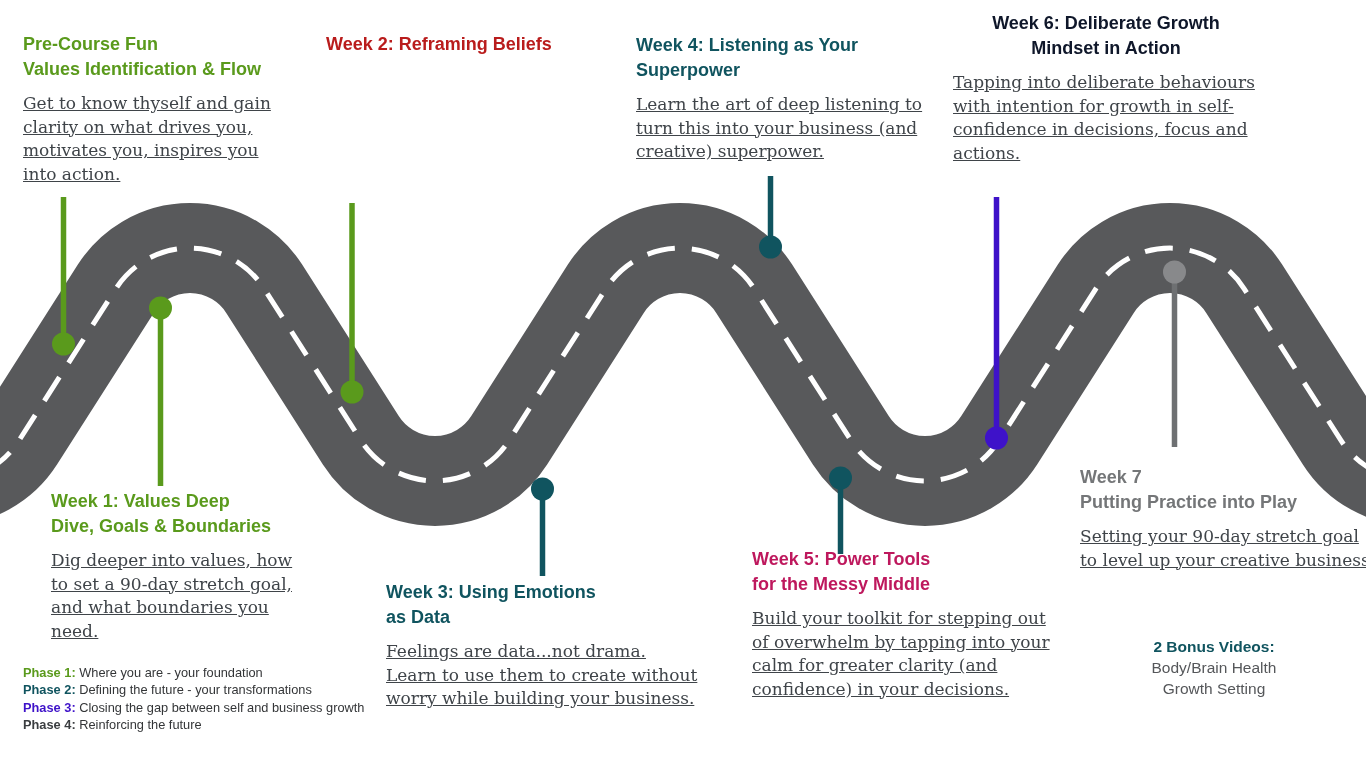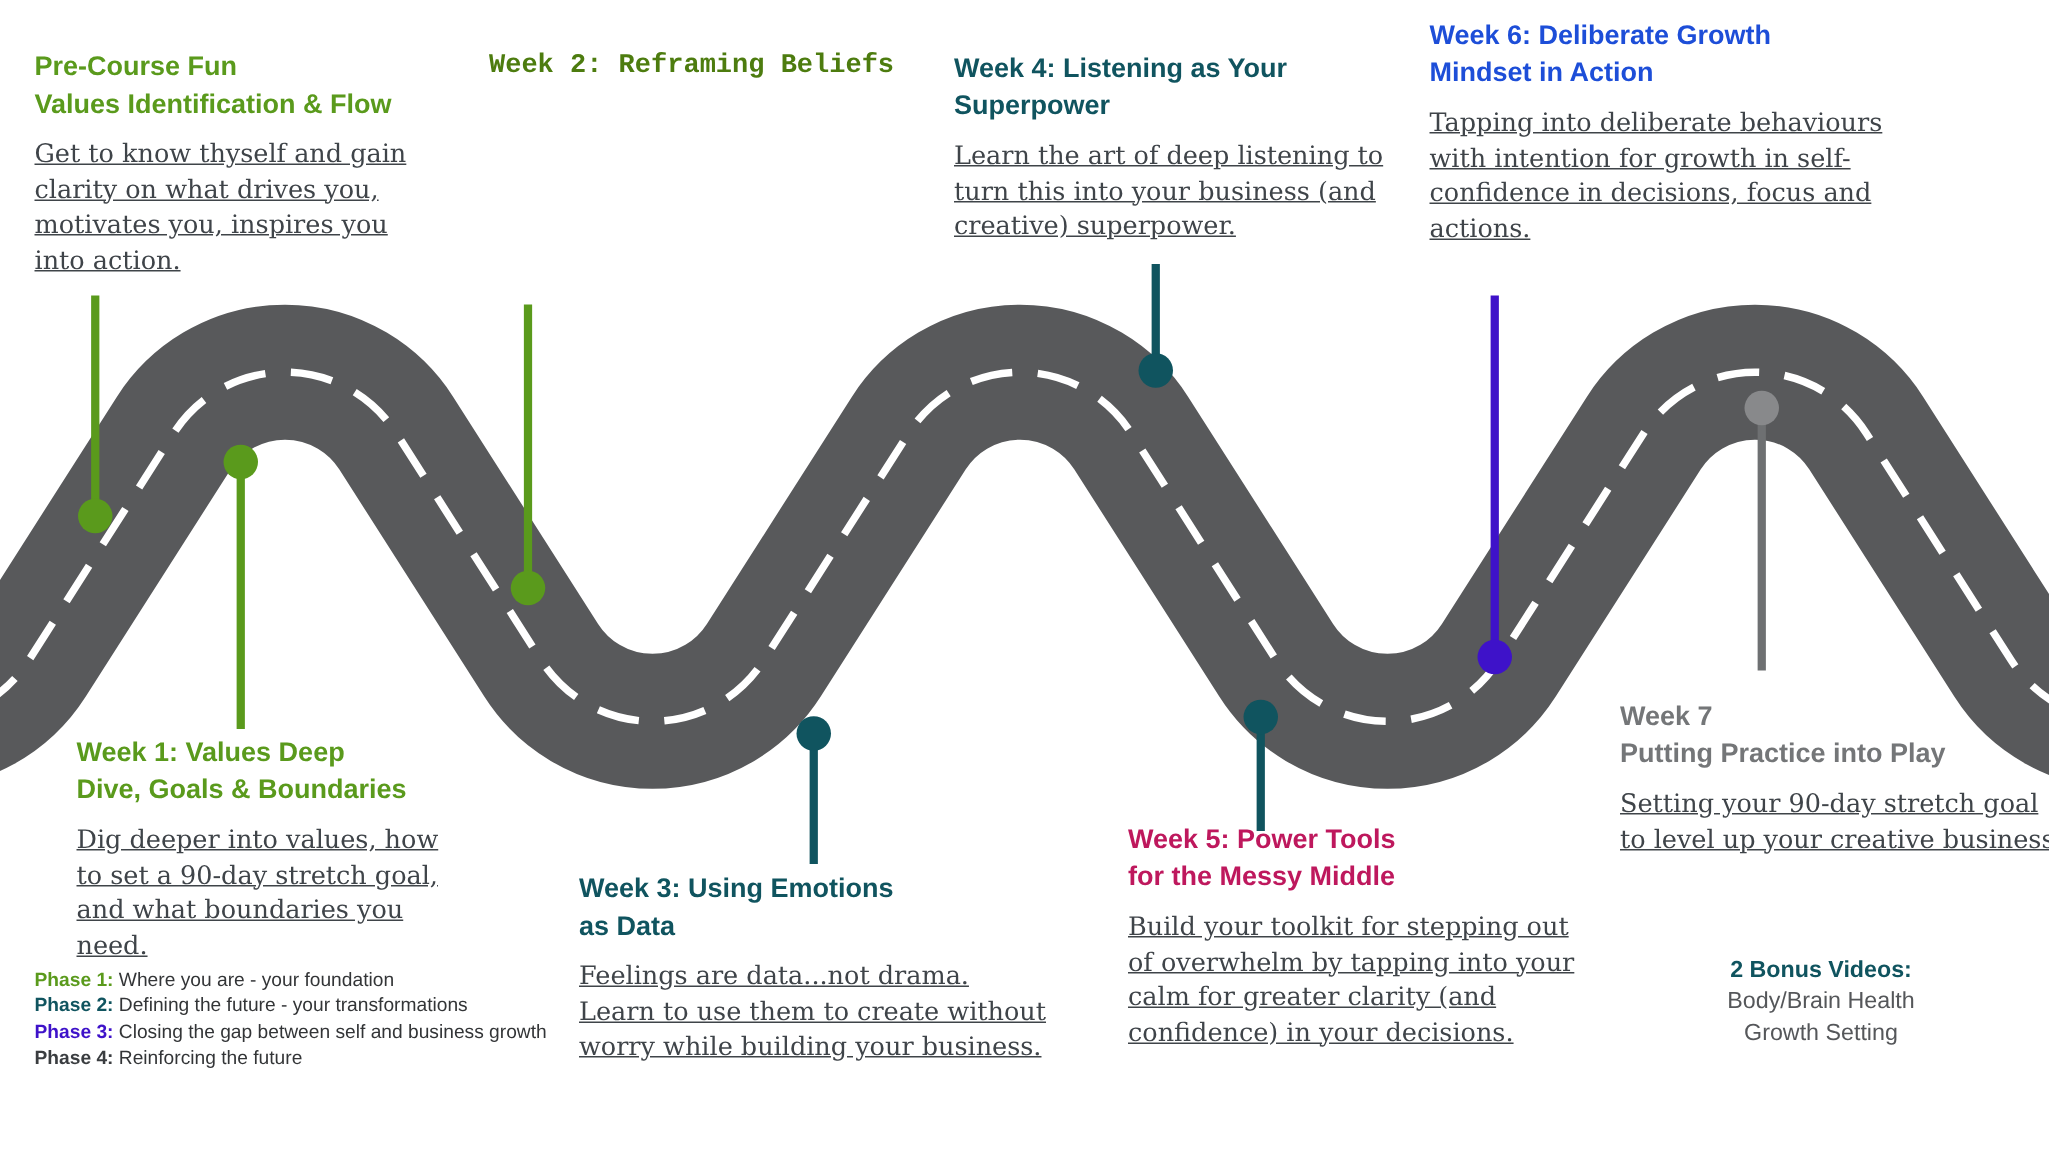--- a/index.html
+++ b/index.html
@@ -16,21 +16,21 @@
   .m2{left:326px;top:32px;width:255px;}
   .m4{left:636px;top:33px;width:288px;}
   .m6{left:953px;top:11px;width:306px;}
   .m1{left:51px;top:489px;width:255px;}
   .m3{left:386px;top:580px;width:312px;}
   .m5{left:752px;top:547px;width:300px;}
   .m7{left:1068px;top:465px;width:296px;margin-left:12px;}
   #bonus{position:absolute;left:1088px;top:636px;width:252px;text-align:center;}
   #bonus .bonus-heading{font:700 15.5px/21px "Liberation Sans",sans-serif;}
   #bonus .bonus-item{font:400 15.5px/21px "Liberation Sans",sans-serif;color:#55575a;}
-  #phases{position:absolute;left:23px;top:644px;}
+  #phases{position:absolute;left:23px;top:664px;}
   .phase-line{font:400 12.8px/17.3px "Liberation Sans",sans-serif;color:#333537;white-space:nowrap;}
   .phase-label{font-weight:700;}
 </style>
 </head>
 <body>
 
 <div id="canvas">
 
   <svg id="road-svg" viewBox="0 0 1366 768" aria-hidden="true">
       <path d="M -55 481 A 88 88 0 0 0 19.2 440.2 L 115.8 288.8 A 88 88 0 0 1 264.2 288.8 L 360.8 440.2 A 88 88 0 0 0 509.2 440.2 L 605.8 288.8 A 88 88 0 0 1 754.2 288.8 L 850.8 440.2 A 88 88 0 0 0 999.2 440.2 L 1095.8 288.8 A 88 88 0 0 1 1244.2 288.8 L 1340.8 440.2 A 88 88 0 0 0 1415 481" fill="none" stroke="#58595b" stroke-width="90"></path>
@@ -55,35 +55,35 @@
 
   <div class="milestone m0">
     <div class="m-title" style="color: rgb(90, 154, 28);">
       <div>Pre-Course Fun</div>
       <div>Values Identification &amp; Flow</div>
     </div>
     <div class="m-body">Get to know thyself and gain clarity on what drives you, motivates you, inspires you into action.</div>
   </div>
 
   <div class="milestone m2">
-    <div class="m-title" style="color: #4d7c0f; font-family: Liberation Mono, monospace;">
+    <div class="m-title" style="color: #b91c1c;">
       <div>Week 2: Reframing Beliefs</div>
     </div>
   </div>
 
   <div class="milestone m4">
     <div class="m-title" style="color: rgb(16, 84, 95);">
       <div>Week 4: Listening as Your</div>
       <div>Superpower</div>
     </div>
     <div class="m-body">Learn the art of deep listening to turn this into your business (and creative) superpower.</div>
   </div>
 
   <div class="milestone m6">
-    <div class="m-title" style="color: #1d4ed8;">
+    <div class="m-title" style="color: #0f172a; text-align: center;">
       <div>Week 6: Deliberate Growth</div>
       <div>Mindset in Action</div>
     </div>
     <div class="m-body">Tapping into deliberate behaviours with intention for growth in self-confidence in decisions, focus and actions.</div>
   </div>
 
   <div class="milestone m1">
     <div class="m-title" style="color: rgb(90, 154, 28);">
       <div>Week 1: Values Deep</div>
       <div>Dive, Goals &amp; Boundaries</div>

